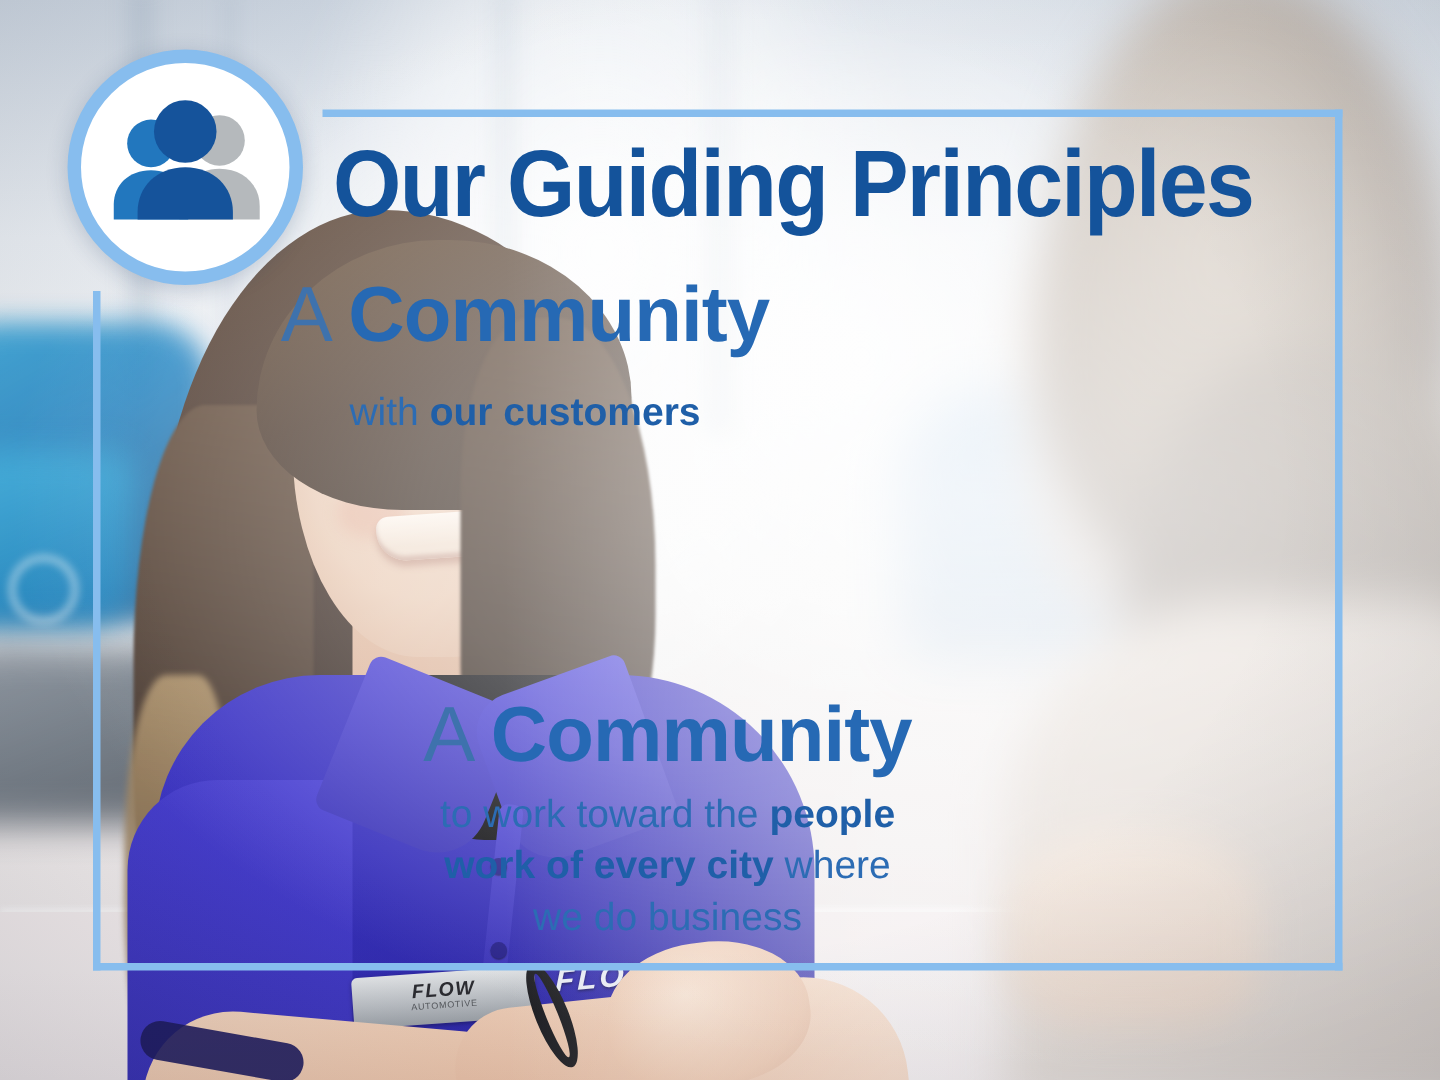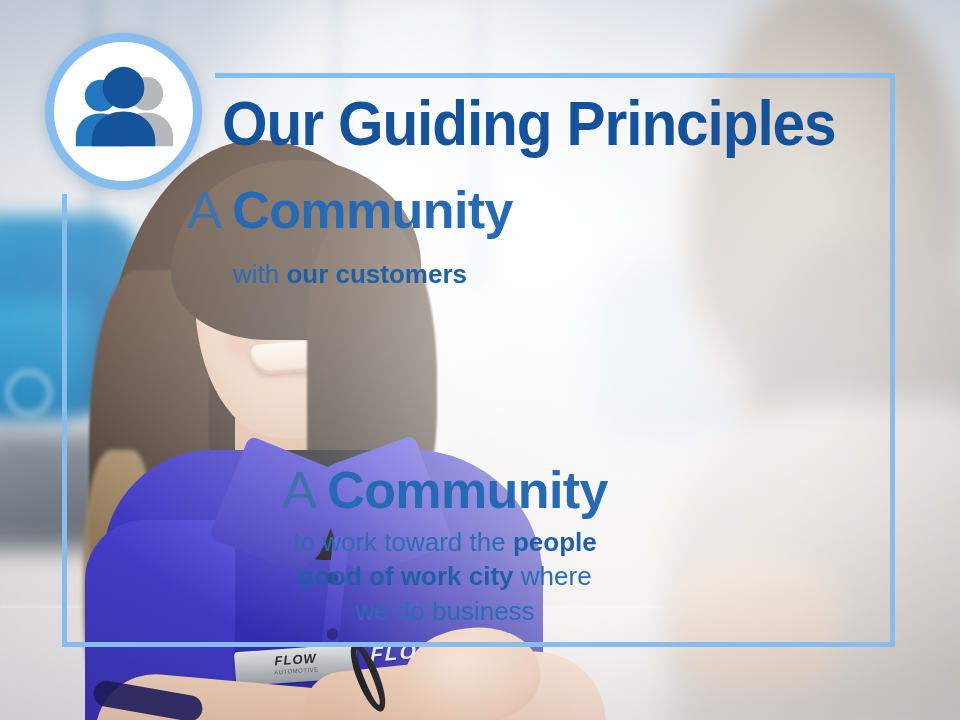--- a/index.html
+++ b/index.html
@@ -414,16 +414,16 @@
       <span class="lite">A </span><span class="bold">Community</span>
     </div>
     <div class="sub">with <b>our customers</b></div>
   </div>
 
 
   <div class="blk blk-cmt">
     <div class="head">
       <span class="lite">A </span><span class="bold">Community</span>
     </div>
-    <div class="sub">to work toward the <b>people</b><br><b>good of work city</b> where<br>we do business</div>
+    <div class="sub">to work toward the <b>people</b><br><b>work of every city</b> where<br>we do business</div>
   </div>
 
 </div>
 
 </body></html>

